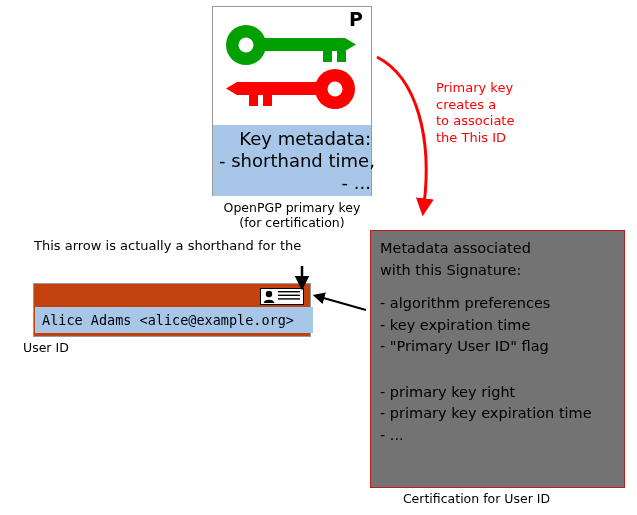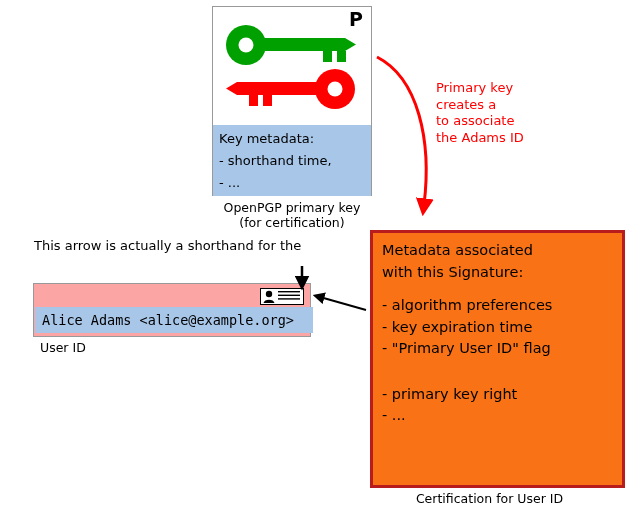--- a/index.html
+++ b/index.html
@@ -38,41 +38,42 @@
   #key-metadata-box {
     position: absolute;
     left: 0px;
     top: 118px;
     width: 158px;
     height: 71px;
     background: #a8c6e8;
     box-sizing: border-box;
   }
   #key-metadata-box .kmline {
-    font-size: 13px;
+    font-size: 18px;
     line-height: 22px;
     padding-left: 6px;
     white-space: nowrap;
+    text-align: right;
   }
   #key-metadata-box .kmline.first { padding-top: 3px; }
 
   
   .caption {
     font-size: 12.5px;
     line-height: 15px;
     text-align: center;
     white-space: nowrap;
   }
   #primary-key-caption { left: 212px; top: 200px; width: 160px; }
   #user-id-caption {
-    left: 40px; top: 340px;
+    left: 23px; top: 340px;
     font-size: 12.5px; line-height: 15px;
     text-align: right; white-space: nowrap;
   }
-  #certification-caption { left: 362px; top: 491px; width: 255px; }
+  #certification-caption { left: 349px; top: 491px; width: 255px; }
 
   
   #red-note {
     left: 436px;
     top: 80px;
     width: 100px;
     color: #ff0000;
     font-size: 13px;
     line-height: 16.5px;
   }
@@ -88,21 +89,21 @@
     margin-left: 22px;
   }
 
   
   #user-id-card {
     left: 33px;
     top: 283px;
     width: 278px;
     height: 54px;
     border: 1px solid #999999;
-    background: #fca5a5;
+    background: #c2410c;
     box-sizing: border-box;
     text-decoration: underline;
   }
   #user-id-value {
     position: absolute;
     left: 1px;
     top: 23px;
     width: 278px;
     height: 26px;
     background: #a8c6e8;
@@ -120,22 +121,22 @@
     width: 44px;
     height: 17px;
   }
 
   
   #certification-card {
     left: 370px;
     top: 230px;
     width: 255px;
     height: 258px;
-    border: 3px solid #b91c1c;
-    background: #f97316;
+    border: 1px solid #b91c1c;
+    background: #737373;
     box-sizing: border-box;
     padding: 7px 0 0 9px;
   }
   #certification-card .cline {
     font-size: 14.5px;
     line-height: 21.5px;
     white-space: nowrap;
   }
   #certification-card .cline.blank { height: 12px; line-height: 12px; }
 
@@ -182,21 +183,21 @@
 
 <div class="abs caption" id="primary-key-caption">
   <div>OpenPGP primary key</div>
   <div>(for certification)</div>
 </div>
 
 <div class="abs" id="red-note">
   <div>Primary key</div>
   <div>creates a</div>
   <div>to associate</div>
-  <div>the Adams ID</div>
+  <div>the This ID</div>
 </div>
 
 <div class="abs" id="arrow-note">
   <div>This arrow is actually a shorthand for the</div>
 </div>
 
 <div class="abs" id="user-id-card">
   <svg id="uid-icon" viewBox="0 0 44 17">
     <rect x="0.5" y="0.5" width="43" height="16" fill="#ffffff" stroke="#000000" stroke-width="1"></rect>
     <circle cx="9" cy="6" r="3.2" fill="#000000"></circle>
@@ -212,20 +213,21 @@
 <div class="abs" id="certification-card">
   <div class="cline">Metadata associated</div>
   <div class="cline">with this Signature:</div>
   <div class="cline blank"></div>
   <div class="cline">- algorithm preferences</div>
   <div class="cline">- key expiration time</div>
   <div class="cline">- "Primary User ID" flag</div>
   <div class="cline blank"></div>
   <div class="cline blank"></div>
   <div class="cline">- primary key right</div>
+  <div class="cline">- primary key expiration time</div>
   <div class="cline">- ...</div>
 </div>
 <div class="abs caption" id="certification-caption">Certification for User ID</div>
 
 <svg class="overlay">
   <defs>
     <marker id="redhead" markerWidth="6" markerHeight="6" refX="2.2" refY="3" orient="auto">
       <polygon points="0,0 6,3 0,6" fill="#ff0000"></polygon>
     </marker>
     <marker id="blackhead" markerWidth="6" markerHeight="6" refX="2.2" refY="3" orient="auto">

